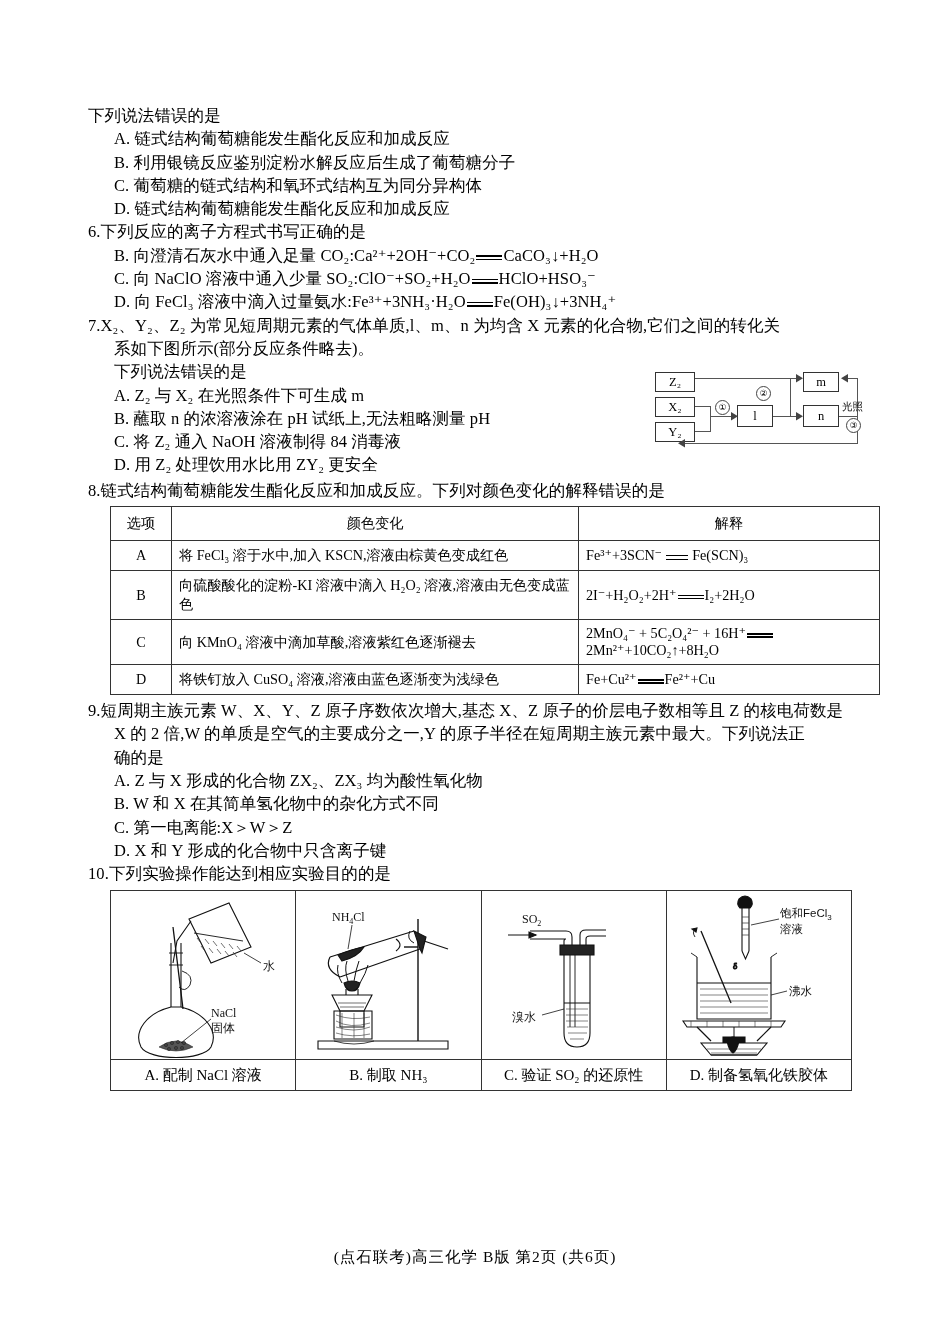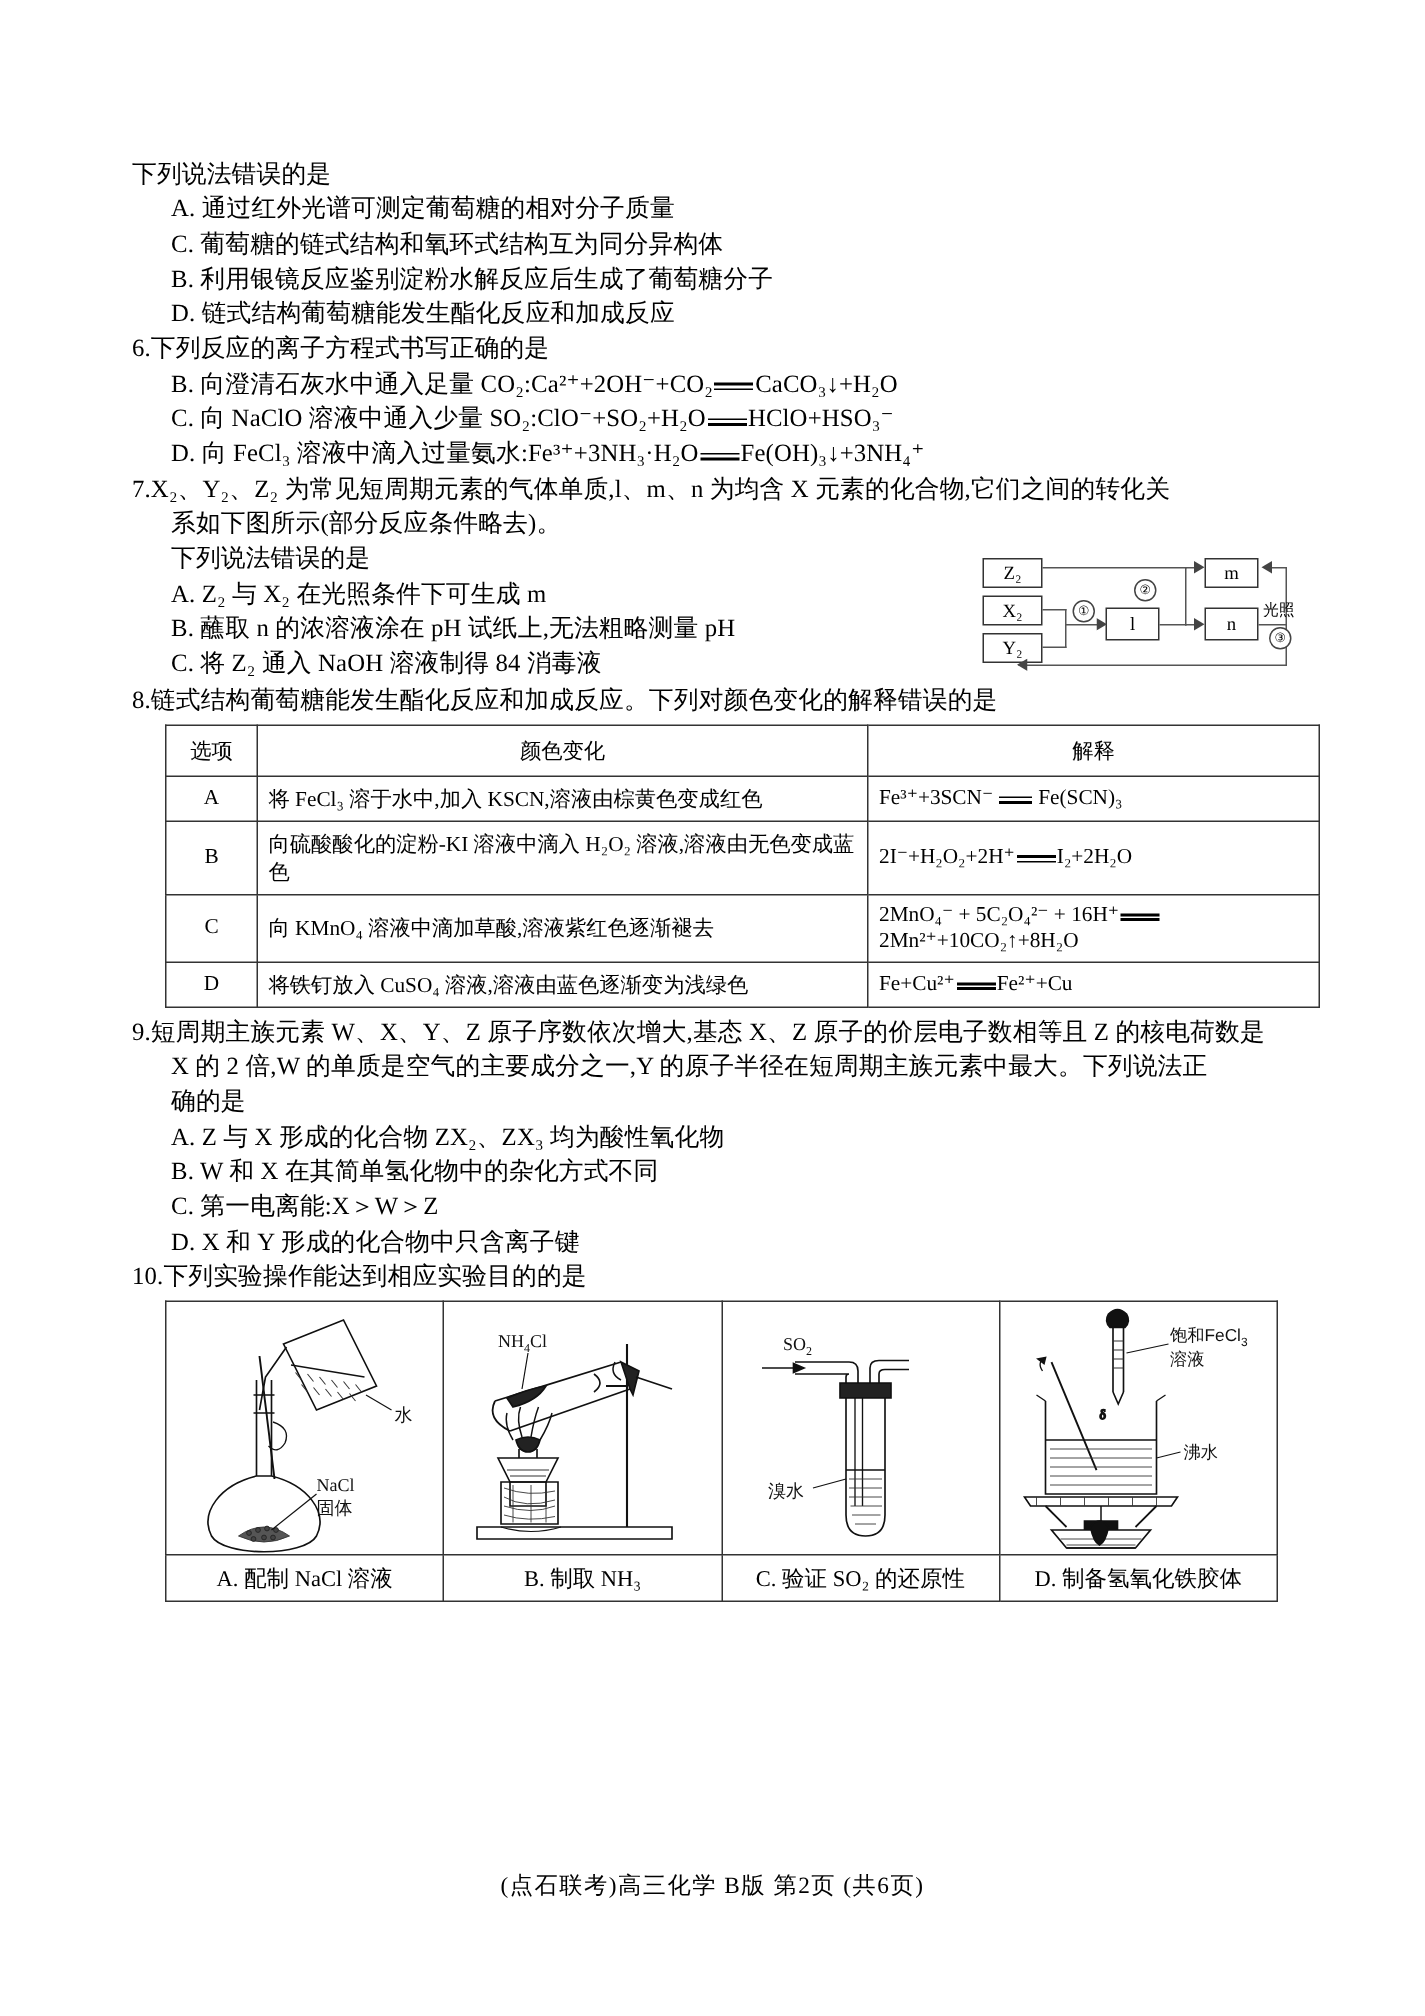--- a/index.html
+++ b/index.html
@@ -112,23 +112,23 @@
   }
   svg{display:block;}
 </style>
 </head>
 <body>
 
 <div class="page">
 <div class="content">
 
   <div class="qline">下列说法错误的是</div>
-  <div class="qline indent">A. 通过红外光谱可测定葡萄糖的相对分子质量</div>
+  <div class="qline indent">A. 链式结构葡萄糖能发生酯化反应和加成反应</div>
+  <div class="qline indent">B. 利用银镜反应鉴别淀粉水解反应后生成了葡萄糖分子</div>
   <div class="qline indent">C. 葡萄糖的链式结构和氧环式结构互为同分异构体</div>
-  <div class="qline indent">B. 利用银镜反应鉴别淀粉水解反应后生成了葡萄糖分子</div>
   <div class="qline indent">D. 链式结构葡萄糖能发生酯化反应和加成反应</div>
 
   <div class="qline">
     <span>6.</span><span>下列反应的离子方程式书写正确的是</span>
   </div>
 
 
   <div class="qline indent">
     <span>B.</span>
     <span>向澄清石灰水中通入足量 CO₂:</span><span class="eq">Ca²⁺+2OH⁻+CO₂</span><span class="dbl"></span><span class="eq">CaCO₃↓+H₂O</span>
@@ -145,20 +145,21 @@
   </div>
 
   <div class="qline">
     <span>7.</span><span>X₂、Y₂、Z₂ 为常见短周期元素的气体单质,l、m、n 为均含 X 元素的化合物,它们之间的转化关</span>
   </div>
   <div class="qline indent">系如下图所示(部分反应条件略去)。</div>
   <div class="qline indent">下列说法错误的是</div>
   <div class="qline indent">A. Z₂ 与 X₂ 在光照条件下可生成 m</div>
   <div class="qline indent">B. 蘸取 n 的浓溶液涂在 pH 试纸上,无法粗略测量 pH</div>
   <div class="qline indent">C. 将 Z₂ 通入 NaOH 溶液制得 84 消毒液</div>
+  <div class="qline indent">D. 用 Z₂ 处理饮用水比用 ZY₂ 更安全</div>
 
   <div class="qline" style="margin-top:2px;">
     <span>8.</span><span>链式结构葡萄糖能发生酯化反应和加成反应。下列对颜色变化的解释错误的是</span>
   </div>
 
   <table class="q8">
     <thead>
       <tr>
         <td class="c1">选项</td>
         <td class="c2">颜色变化</td>

